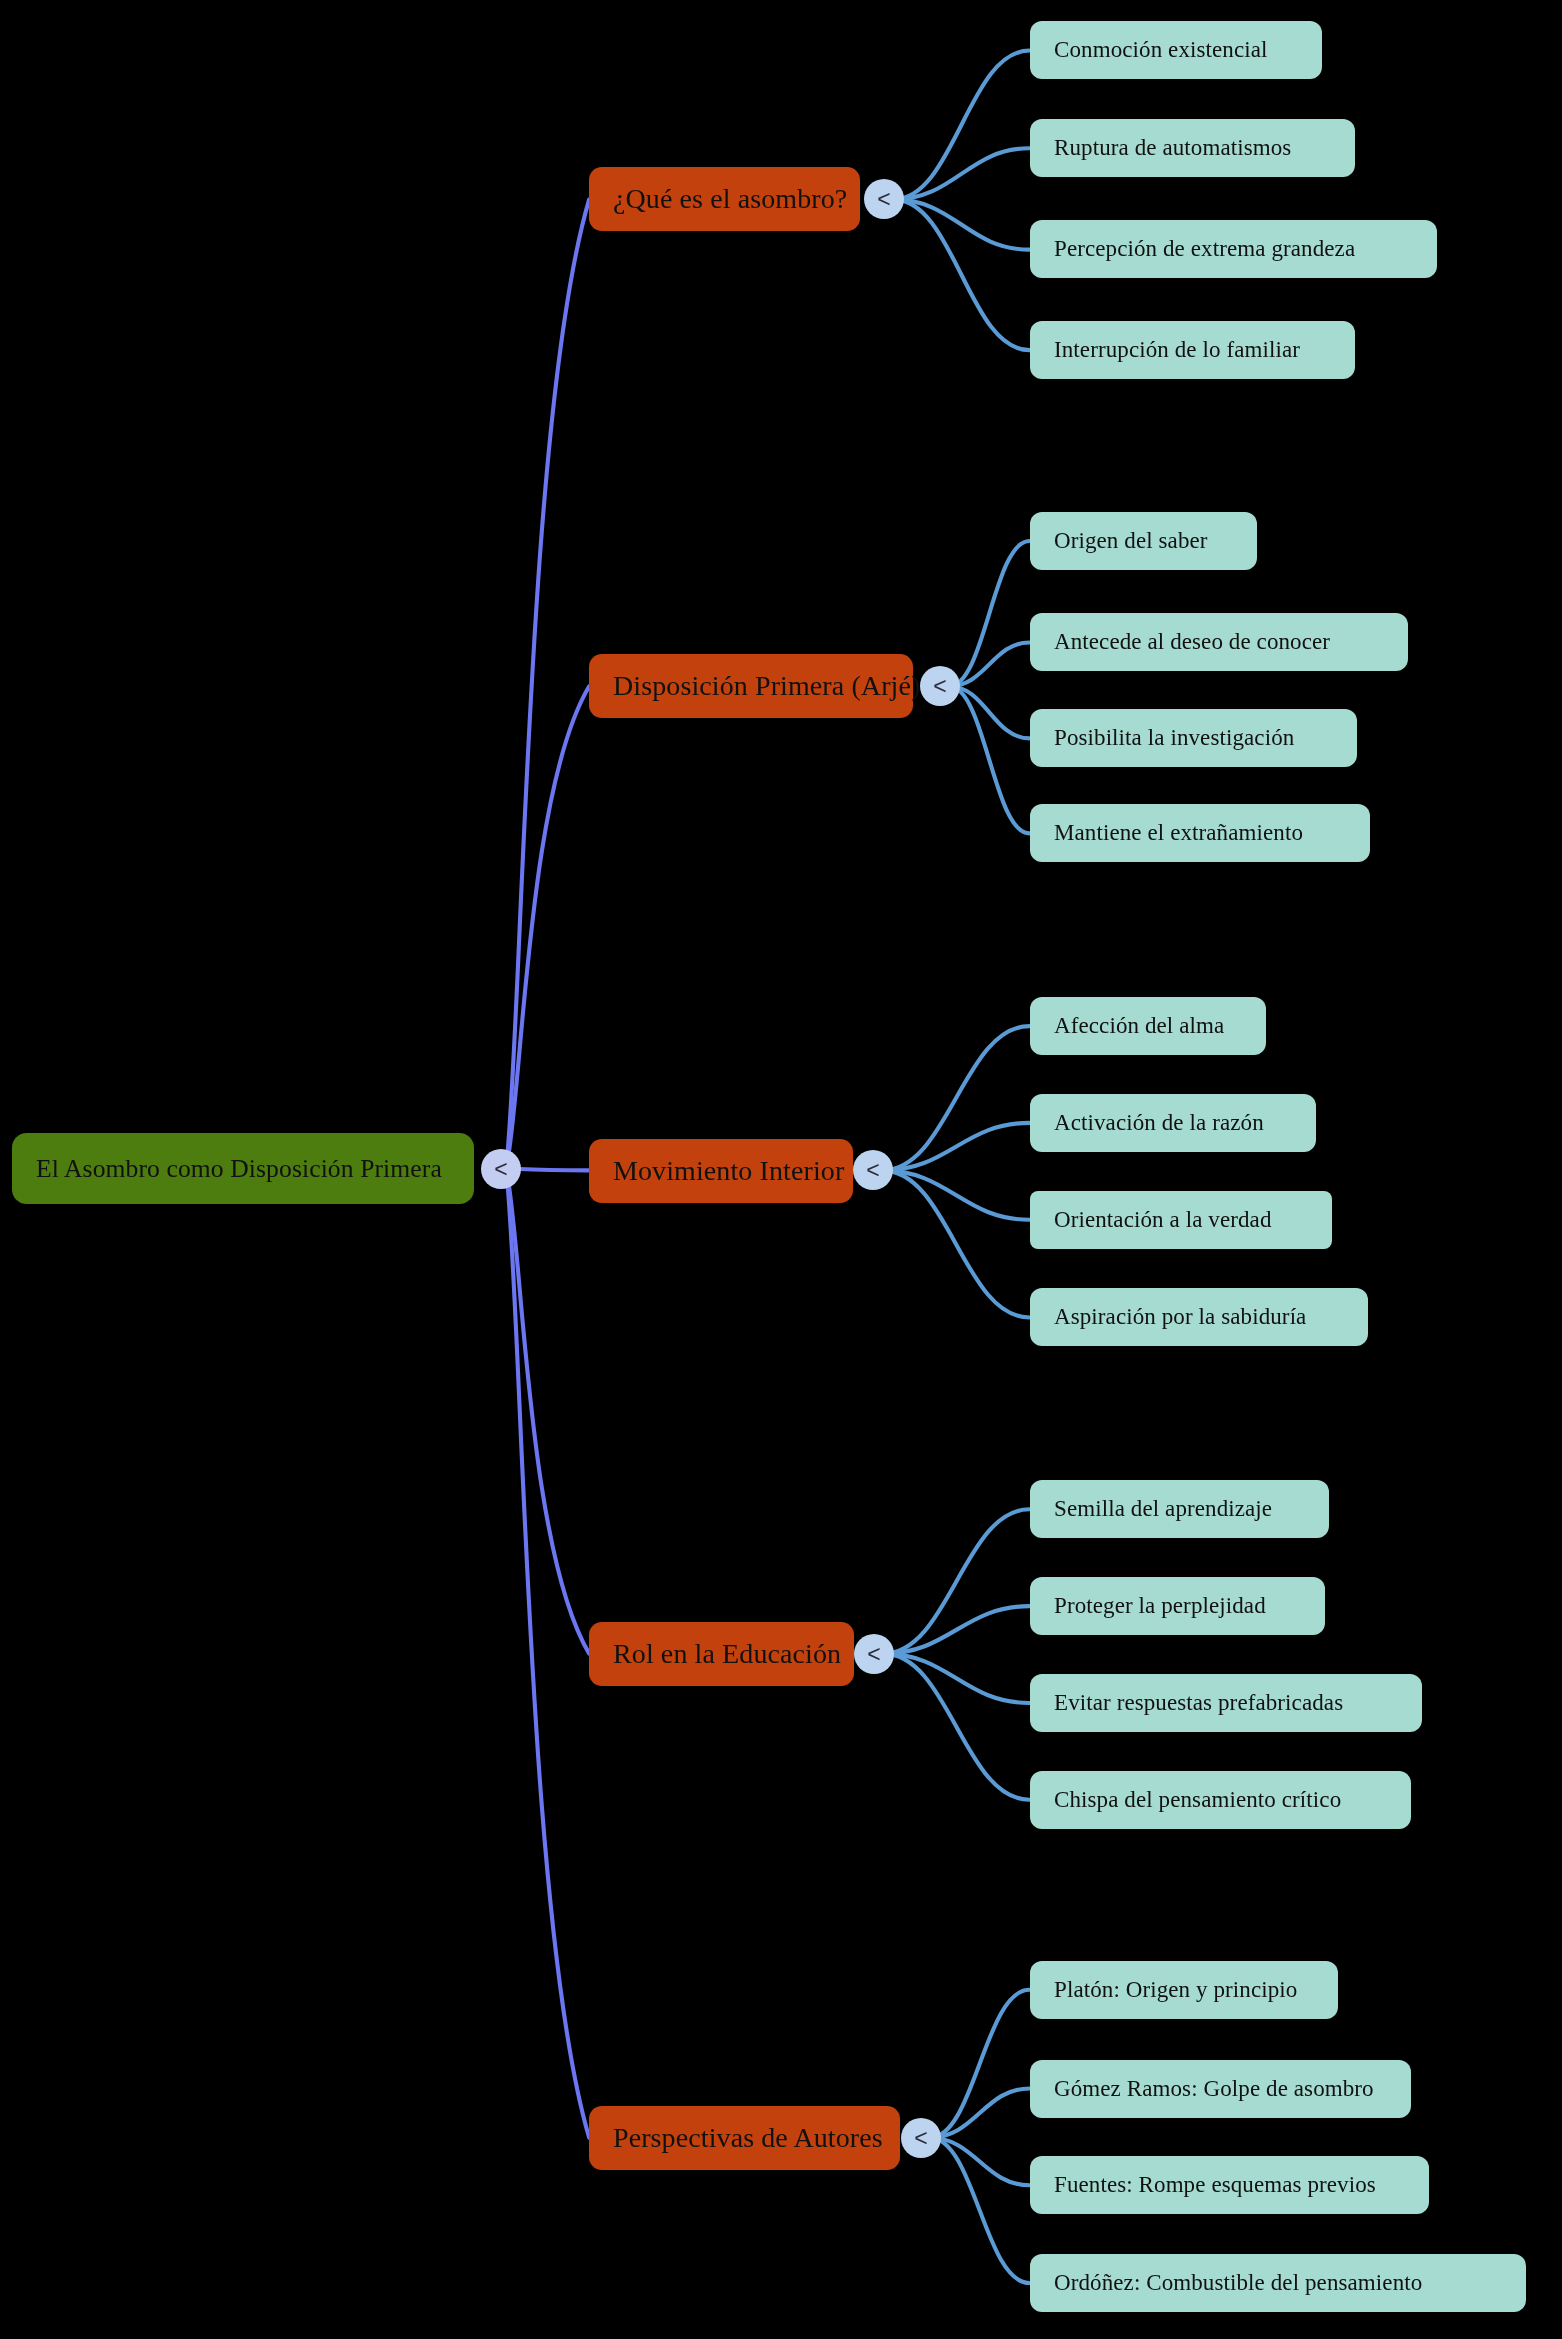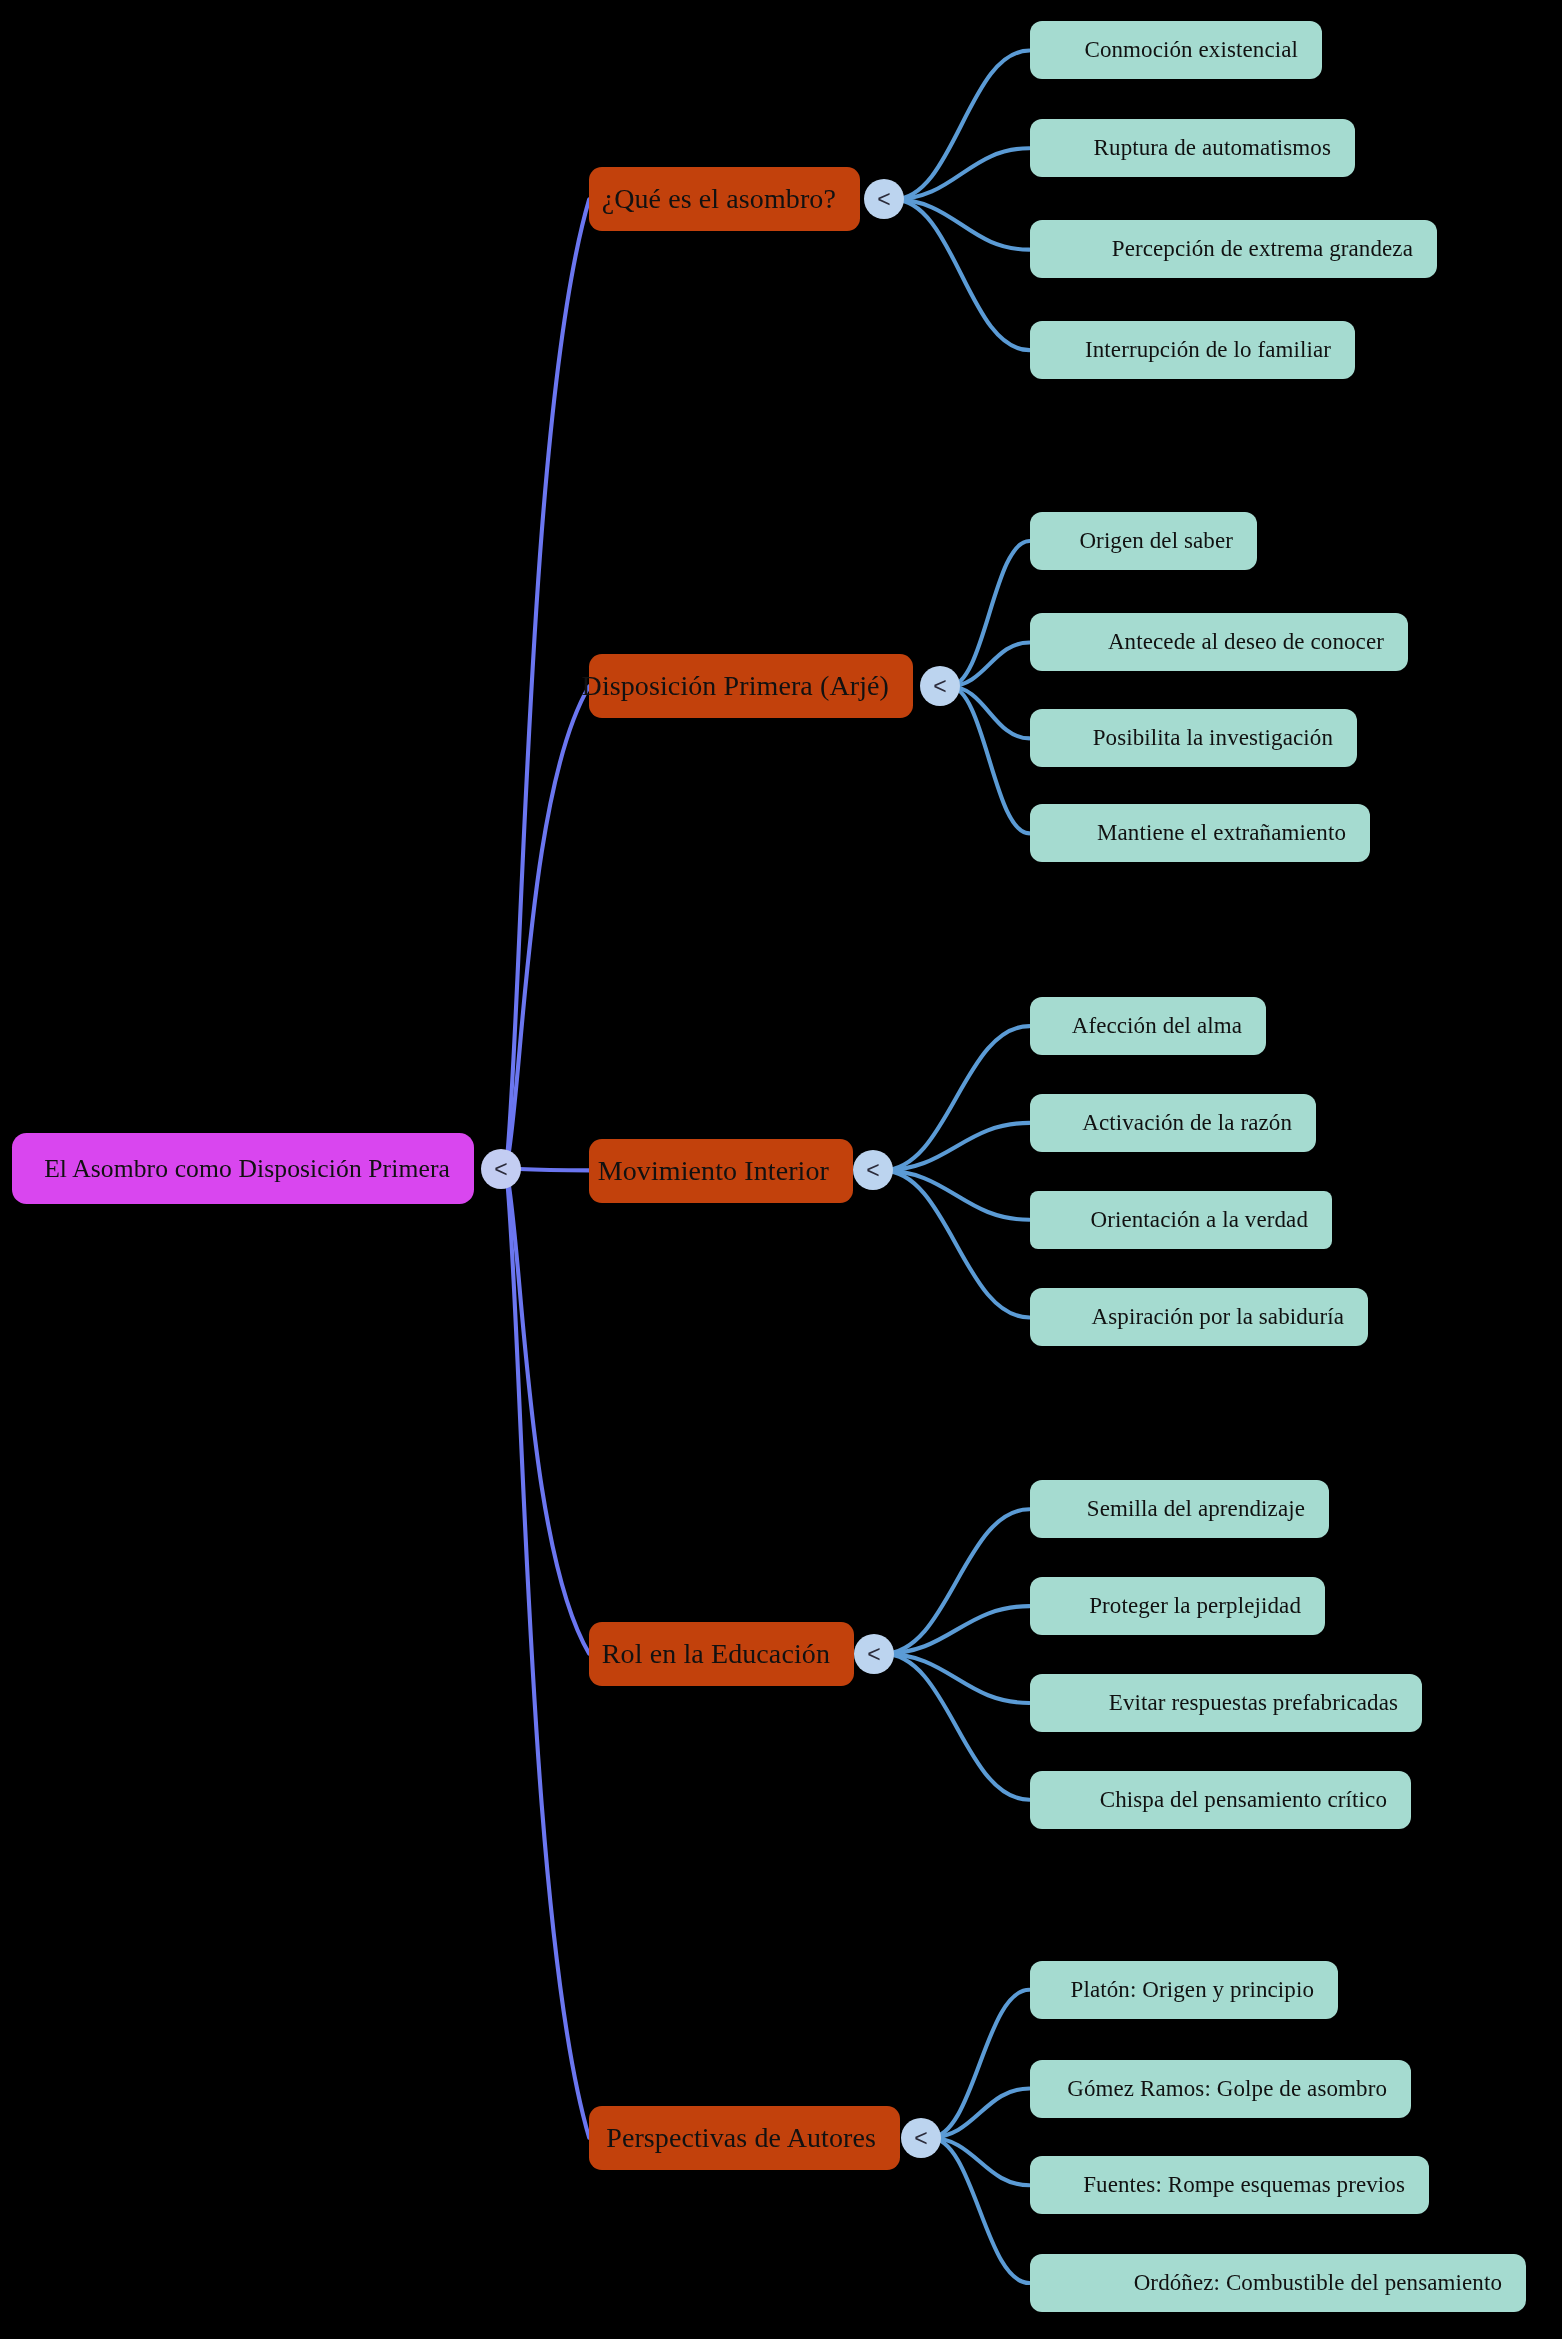--- a/index.html
+++ b/index.html
@@ -26,24 +26,23 @@
   .node {
     position: absolute;
     box-sizing: border-box;
     display: flex;
     align-items: center;
     border-radius: 12.8px;
     padding: 0 24px;
     white-space: nowrap;
     color: #111111;
     letter-spacing: 0.1px;
-    justify-content: flex-end;
   }
   .node-root {
-    background: #d946ef;
+    background: #4d7c0f;
     font-size: 25.6px;
     height: 71px;
     border-radius: 14.6px;
   }
   .node-branch {
     background: #c2410c;
     font-size: 28px;
     height: 64px;
   }
   .node-leaf {

